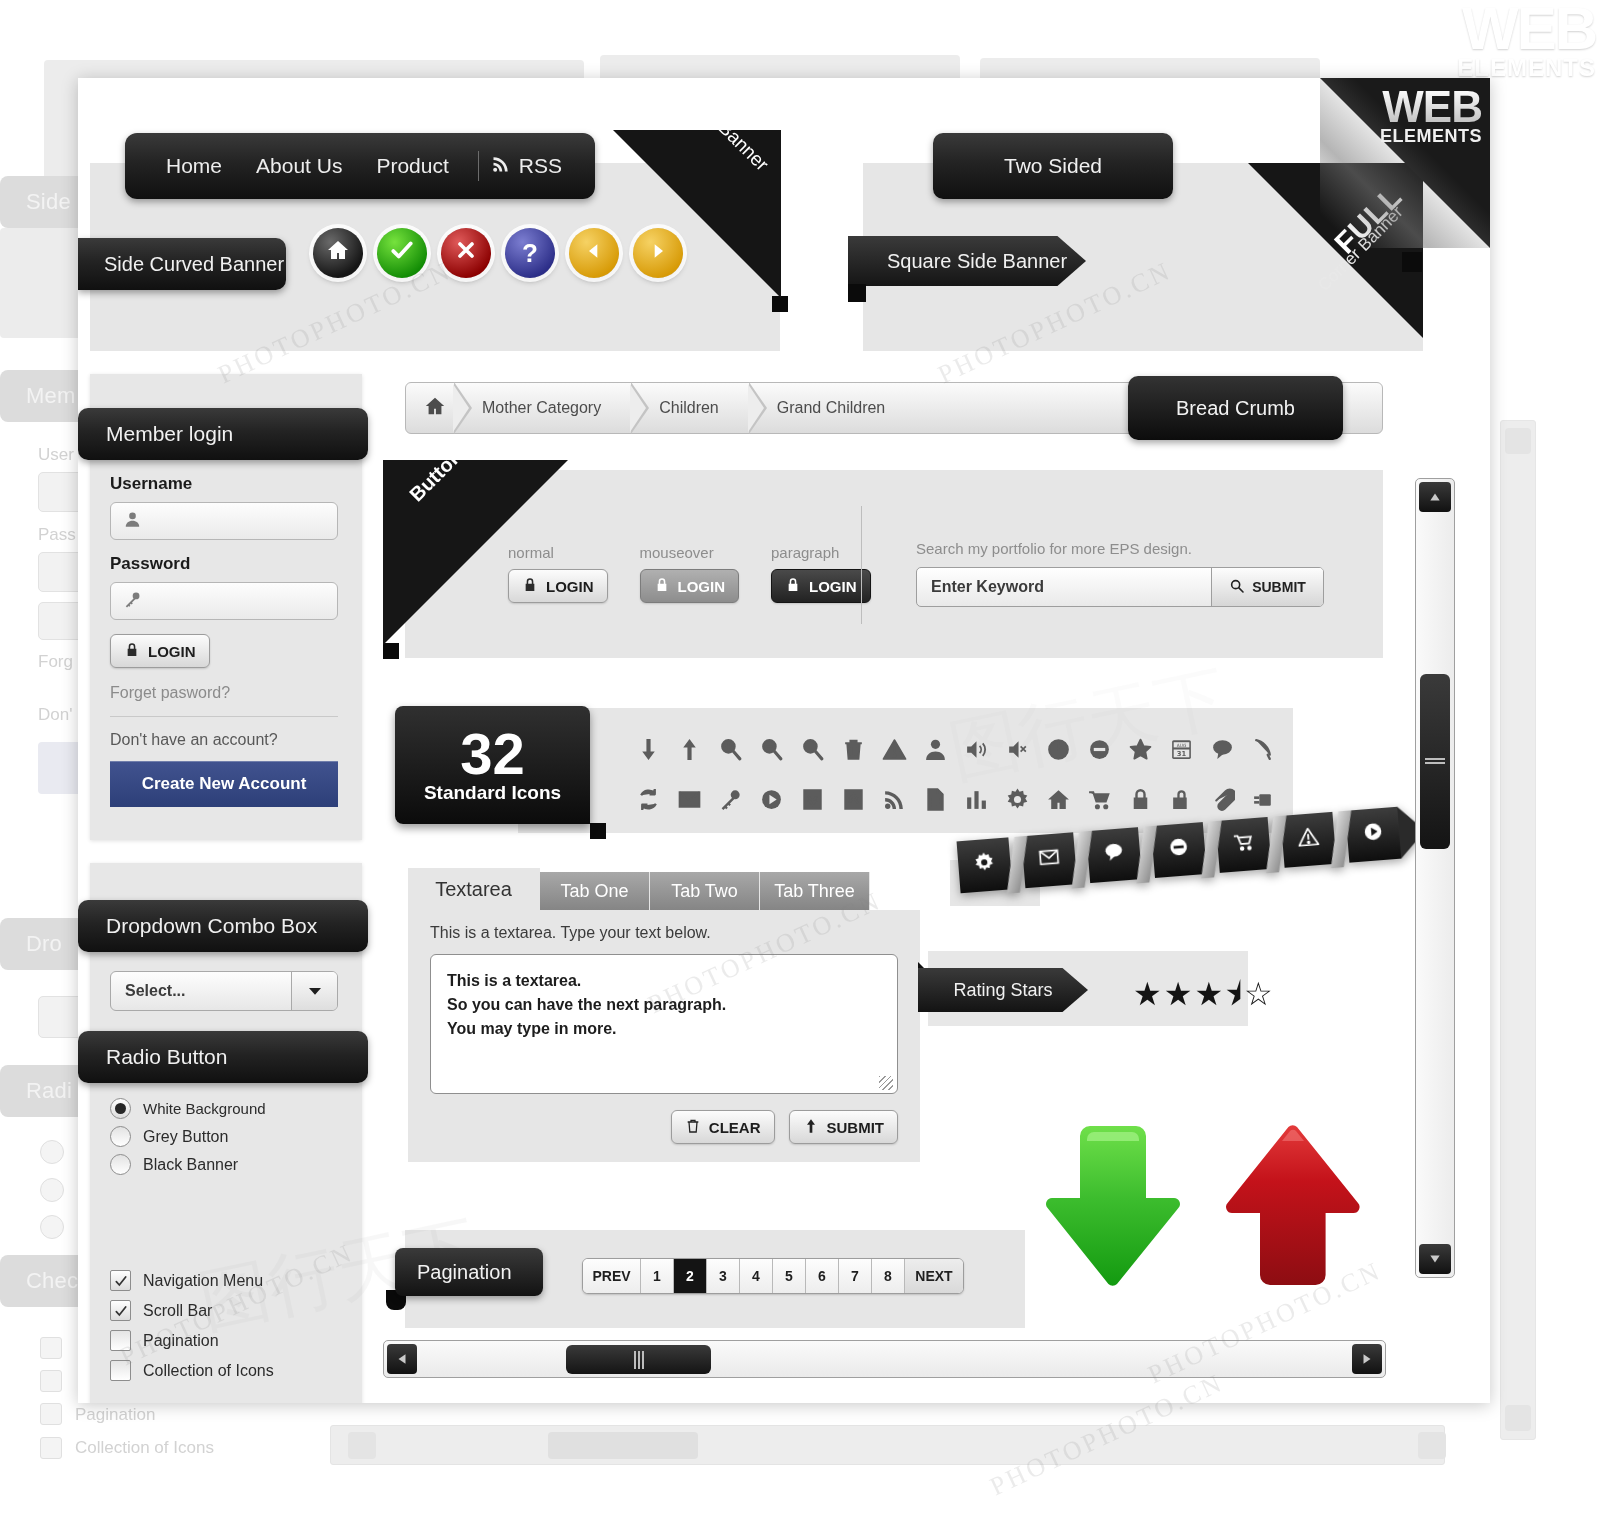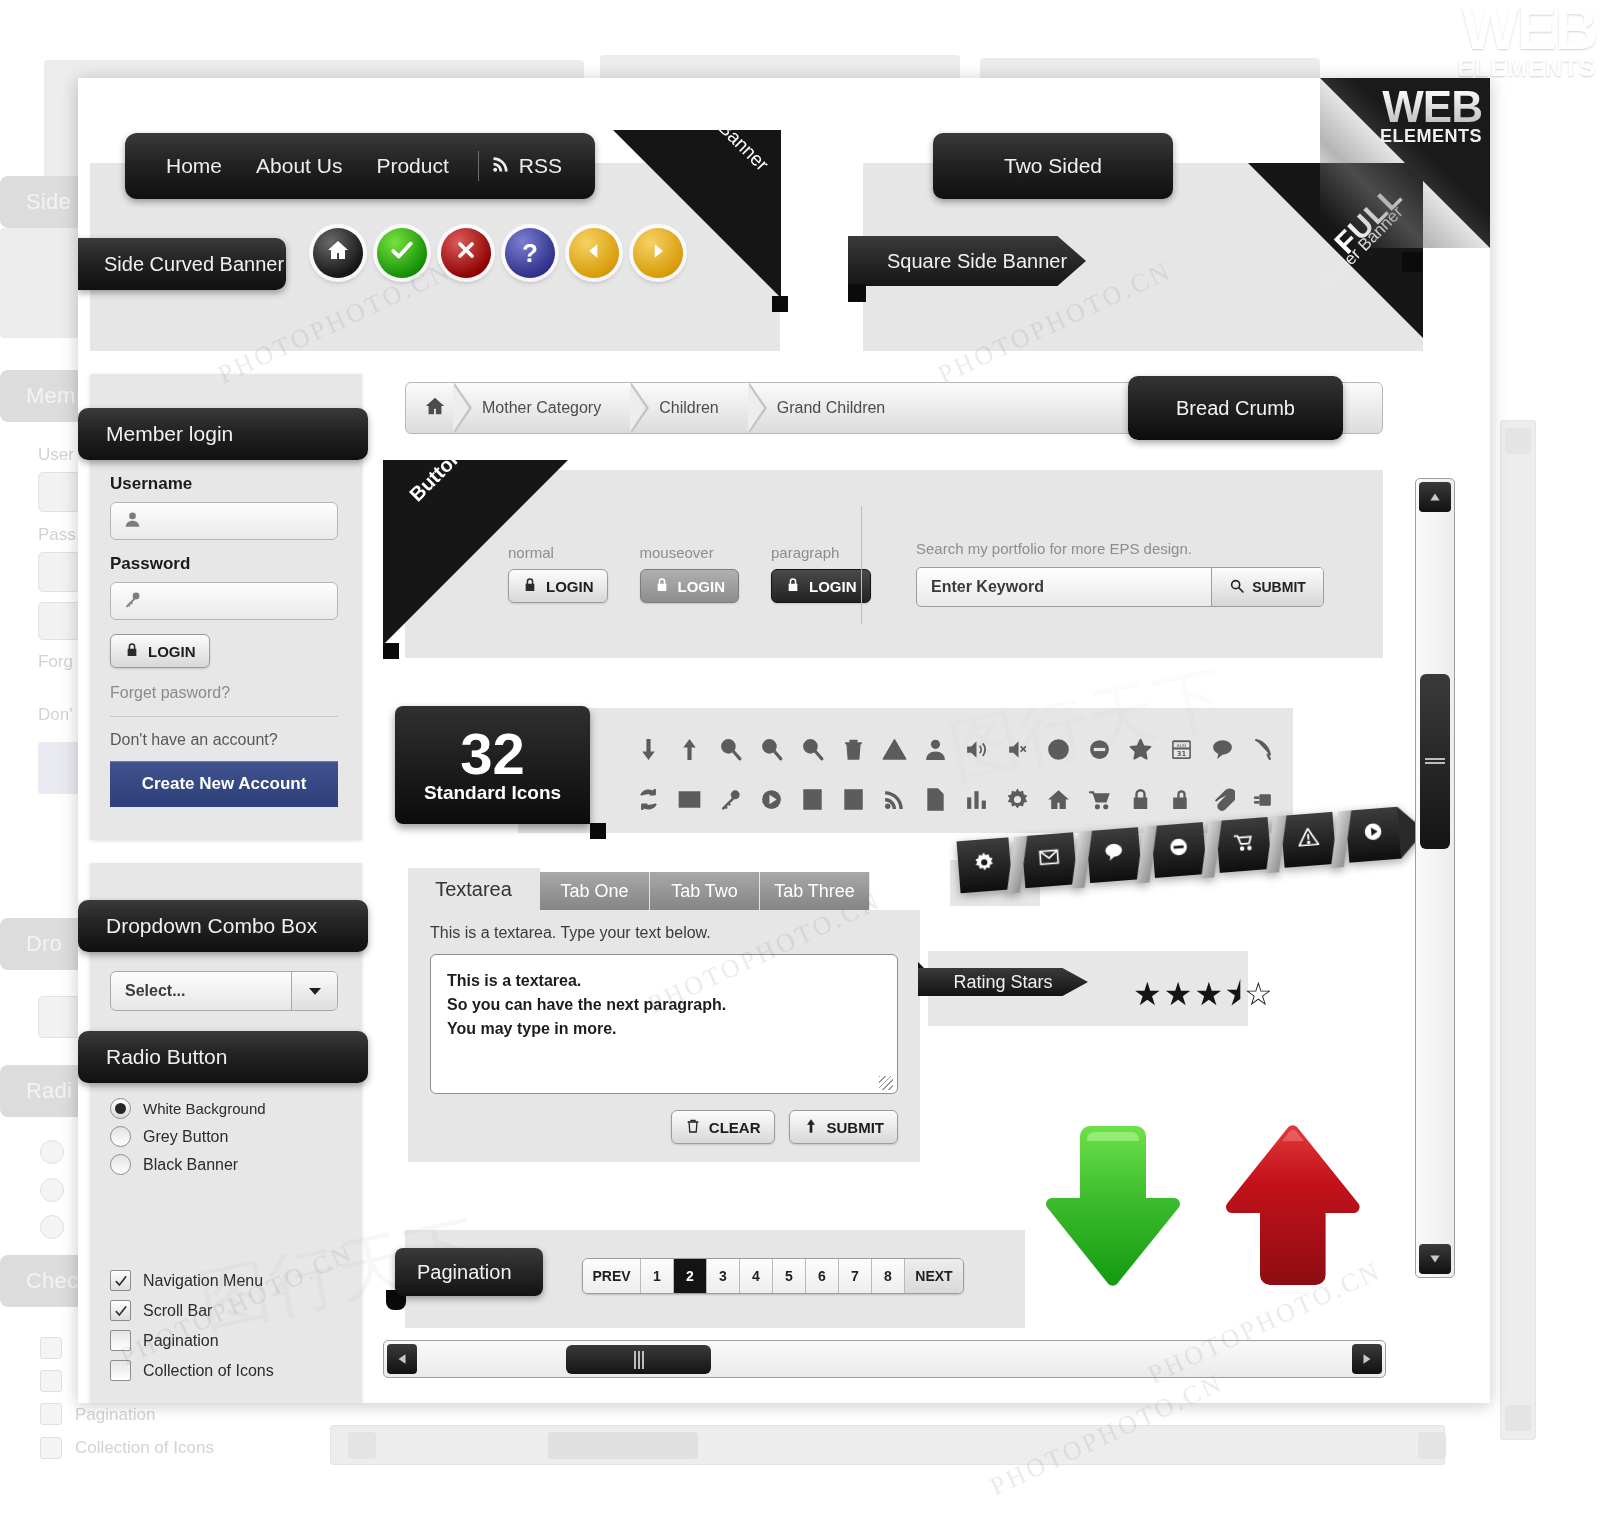--- a/index.html
+++ b/index.html
@@ -199,21 +199,21 @@
   .ribbon-tools{ position:absolute; left:880px; top:745px; display:flex; transform:rotate(-4.5deg);
       filter:drop-shadow(0 3px 5px rgba(0,0,0,.35)); }
   .rt-cell{ width:52px; height:52px; background:linear-gradient(180deg,#3d3d3d,#0e0e0e);
       display:flex;align-items:center;justify-content:center;color:#fff;font-size:22px; cursor:pointer;}
   .rt-sep{ width:13px; height:56px; background:linear-gradient(100deg,#d9d9d9,#8f8f8f); transform:skewX(-12deg);}
   .rt-tail{ width:0;height:0;border-top:26px solid transparent;border-bottom:26px solid transparent;
       border-left:26px solid #2a2a2a; }
 
   
   .rating-panel{ position:absolute; left:850px; top:873px; width:320px; height:75px; background:#e7e7e7;}
-  .rating-tag{ position:absolute; left:840px; top:890px; width:170px;height:28px;
+  .rating-tag{ position:absolute; left:840px; top:890px; width:170px;height:44px;
      background:linear-gradient(180deg,#3a3a3a,#131313); color:#f1f1f1; display:flex;align-items:center;
      justify-content:center; font-size:18px;
      clip-path: polygon(0 0, 85% 0, 100% 50%, 85% 100%, 0 100%); box-shadow:0 2px 5px rgba(0,0,0,.3);}
   .rating-tag-tail{ position:absolute; left:840px; top:884px; width:14px;height:14px;background:#111;
      clip-path:polygon(0 0,100% 100%,0 100%);}
   .stars{ position:absolute; left:1055px; top:893px; font-size:32px; letter-spacing:2px; color:#141414;}
 
   
   .arrow-big{ position:absolute; }
 

